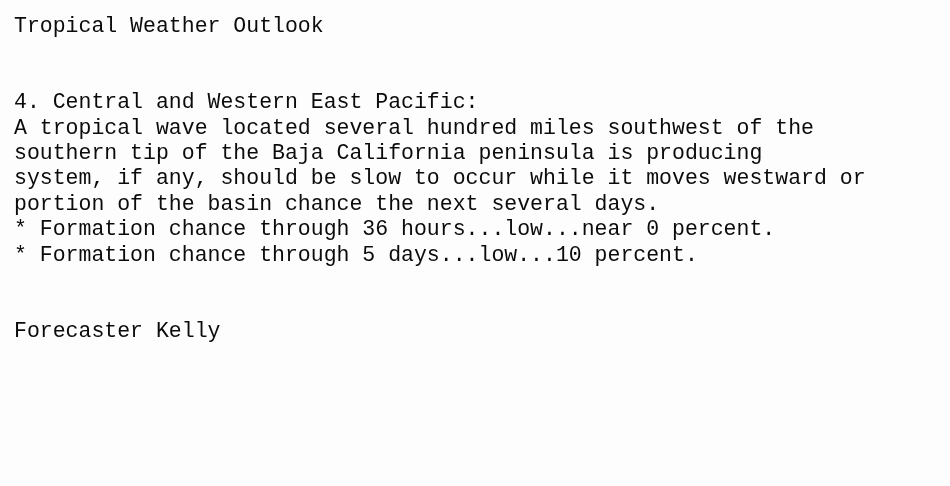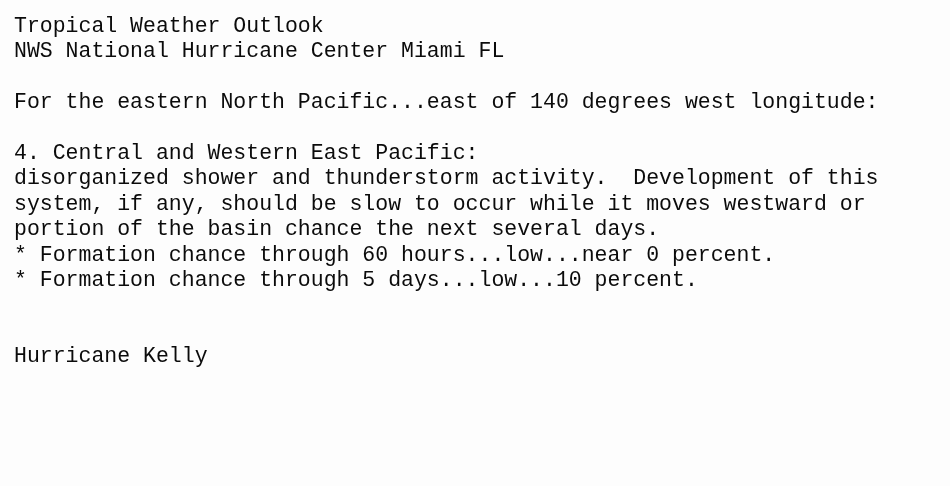--- a/index.html
+++ b/index.html
@@ -23,26 +23,25 @@
   .line {
     min-height: 25.4px;
     white-space: pre;
   }
 </style>
 </head>
 <body>
 
 <div class="bulletin">
   <div class="line">Tropical Weather Outlook</div>
-  <div class="line">NWS National Hurricane Center Miami FL</div>
   <div class="line"></div>
-  <div class="line">For the eastern North Pacific...east of 140 degrees west longitude:</div>
   <div class="line"></div>
   <div class="line">4. Central and Western East Pacific:</div>
-  <div class="line">disorganized shower and thunderstorm activity.  Development of this</div>
+  <div class="line">A tropical wave located several hundred miles southwest of the</div>
+  <div class="line">southern tip of the Baja California peninsula is producing</div>
   <div class="line">system, if any, should be slow to occur while it moves westward or</div>
   <div class="line">portion of the basin chance the next several days.</div>
-  <div class="line">* Formation chance through 60 hours...low...near 0 percent.</div>
+  <div class="line">* Formation chance through 36 hours...low...near 0 percent.</div>
   <div class="line">* Formation chance through 5 days...low...10 percent.</div>
   <div class="line"></div>
   <div class="line"></div>
-  <div class="line">Hurricane Kelly</div>
+  <div class="line">Forecaster Kelly</div>
 </div>
 
 </body></html>

